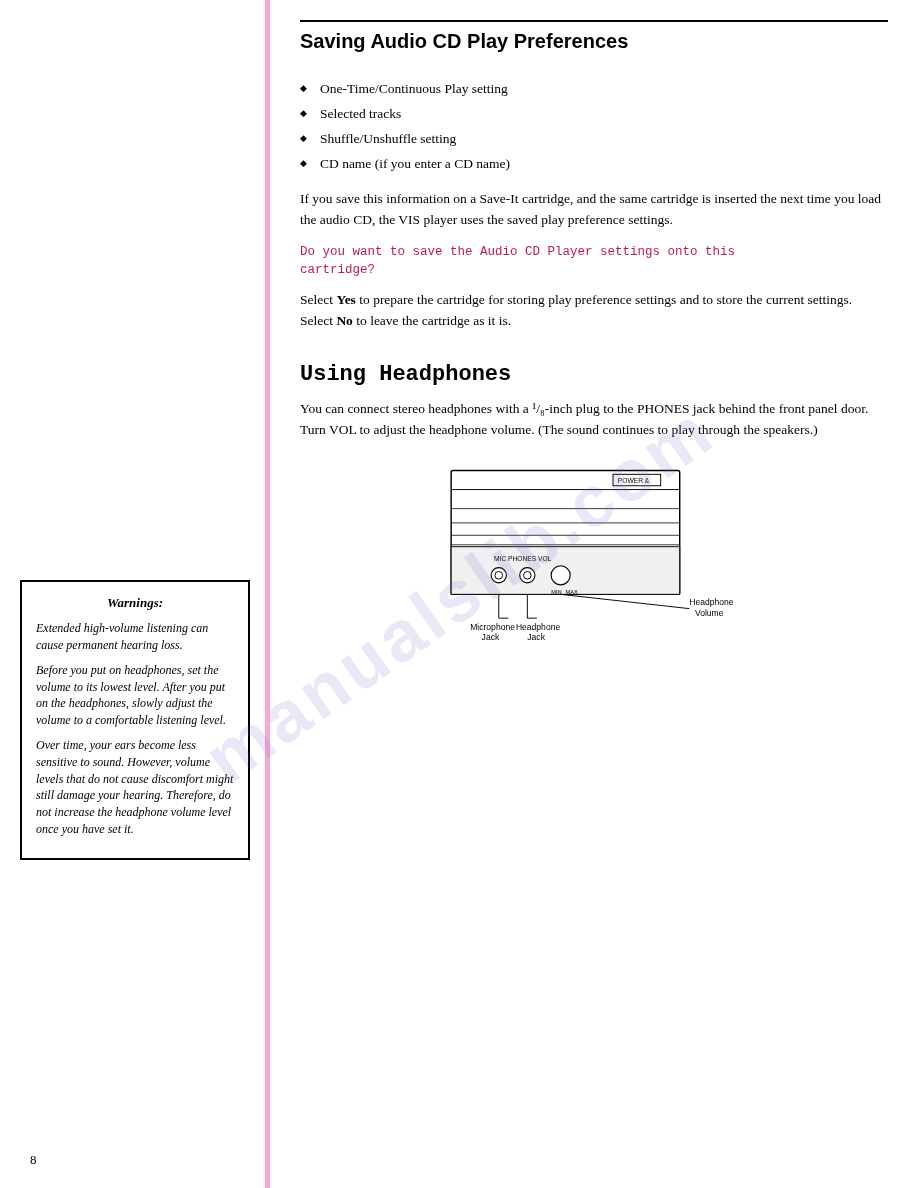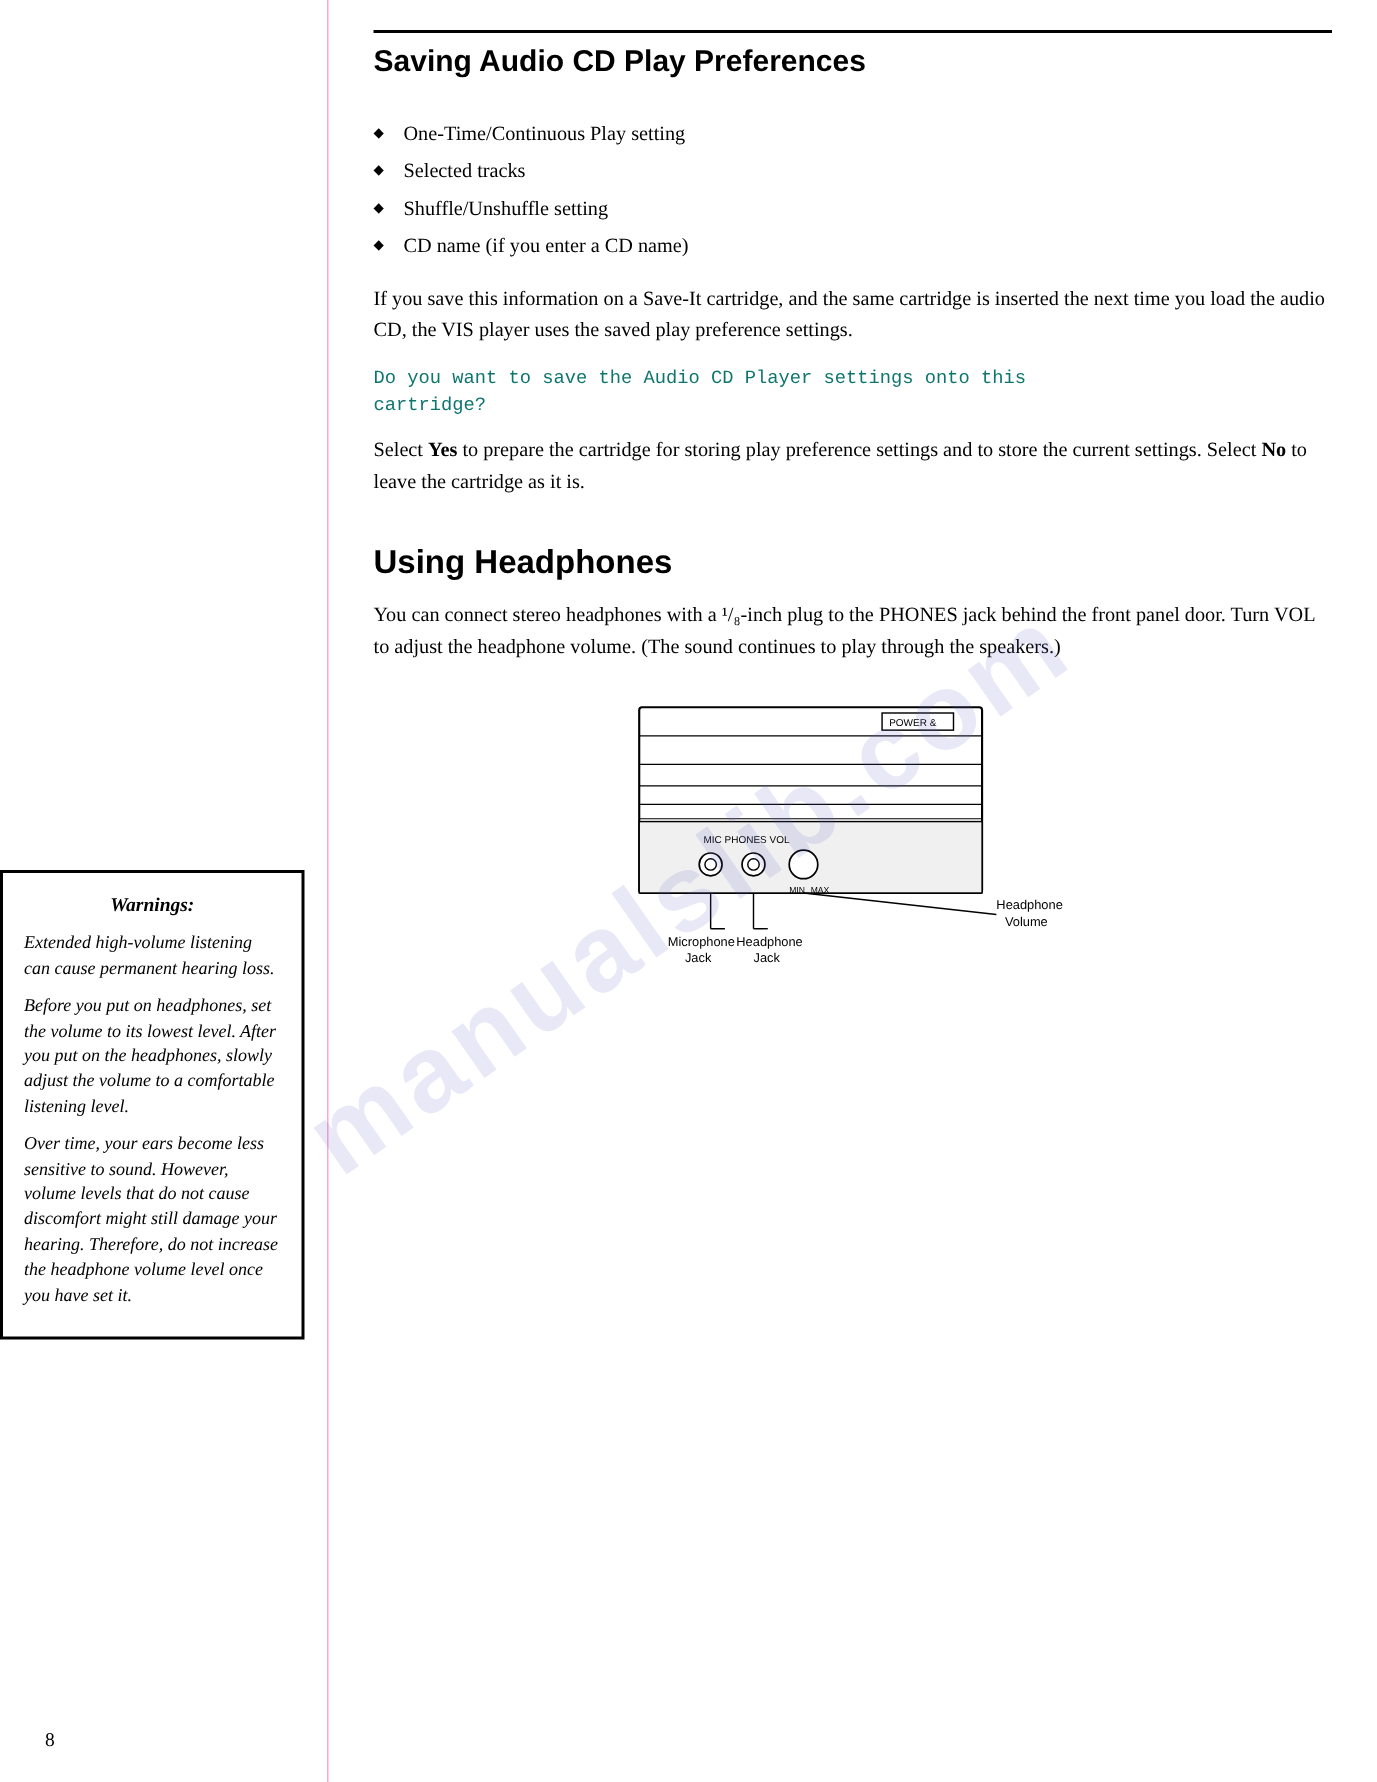--- a/index.html
+++ b/index.html
@@ -17,24 +17,25 @@
       width: 918px;
       min-height: 1188px;
       background: #fff;
       display: flex;
       flex-direction: row;
       position: relative;
     }
 
     
     .sidebar {
-      width: 219px;
+      width: 270px;
       min-height: 1188px;
-      border-right: 1px solid #f9a8d4;
+      border-right: 5px solid #f9a8d4;
       padding-top: 580px;
+      padding-left: 20px;
       padding-right: 15px;
       flex-shrink: 0;
     }
 
     .warnings-box {
       border: 2px solid #000;
       padding: 12px 14px;
       font-size: 12px;
       line-height: 1.4;
     }
@@ -91,21 +92,21 @@
       font-weight: bold;
       font-family: Arial, Helvetica, sans-serif;
       border-top: 2px solid #000;
       padding-top: 8px;
       margin-bottom: 12px;
     }
 
     .section-heading-2 {
       font-size: 22px;
       font-weight: bold;
-      font-family: Liberation Sans, sans-serif;
+      font-family: Liberation Mono, monospace;
       margin-top: 30px;
       margin-bottom: 12px;
     }
 
     .body-text {
       font-size: 13.5px;
       line-height: 1.55;
       margin-bottom: 12px;
       font-family: 'Times New Roman', Times, serif;
     }
@@ -131,21 +132,21 @@
       font-size: 9px;
       top: 5px;
     }
 
     
     .mono-block {
       font-family: 'Courier New', Courier, monospace;
       font-size: 12.5px;
       line-height: 1.5;
       margin: 10px 0 10px 0;
-      color: #0f766e;
+      color: #be185d;
     }
 
     
     .diagram-container {
       margin-top: 20px;
       display: flex;
       justify-content: center;
       position: relative;
     }
 

